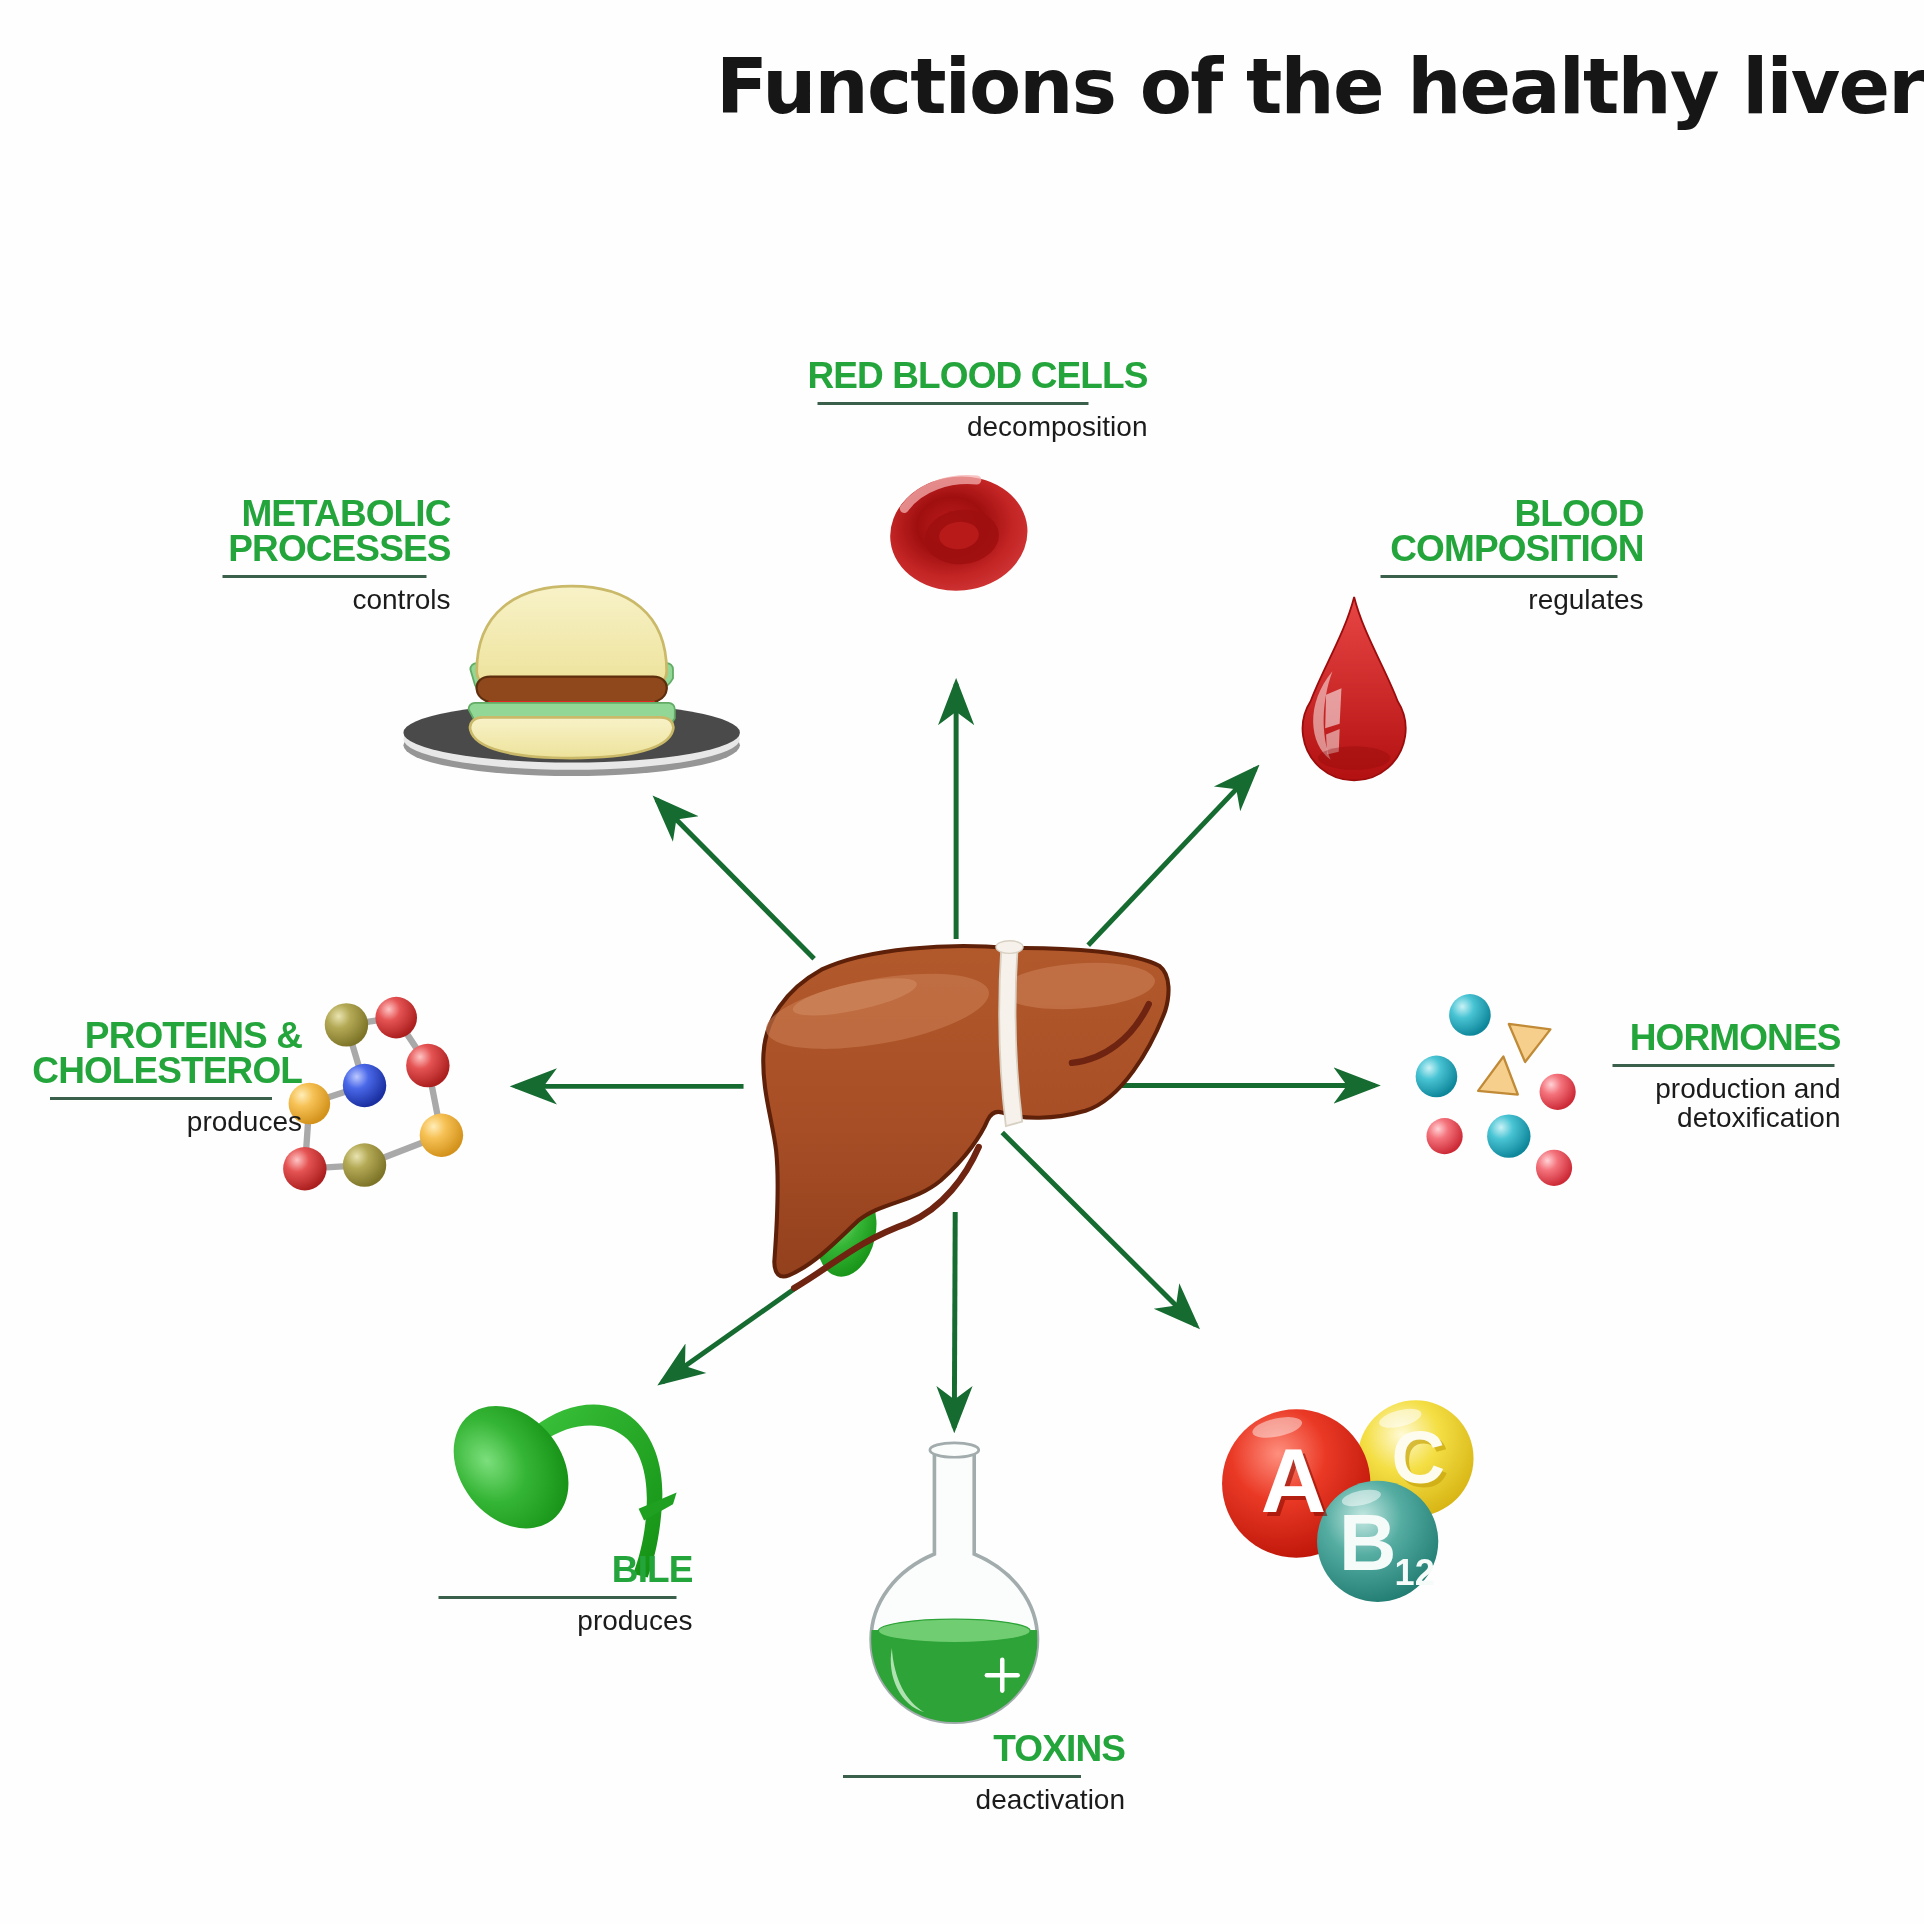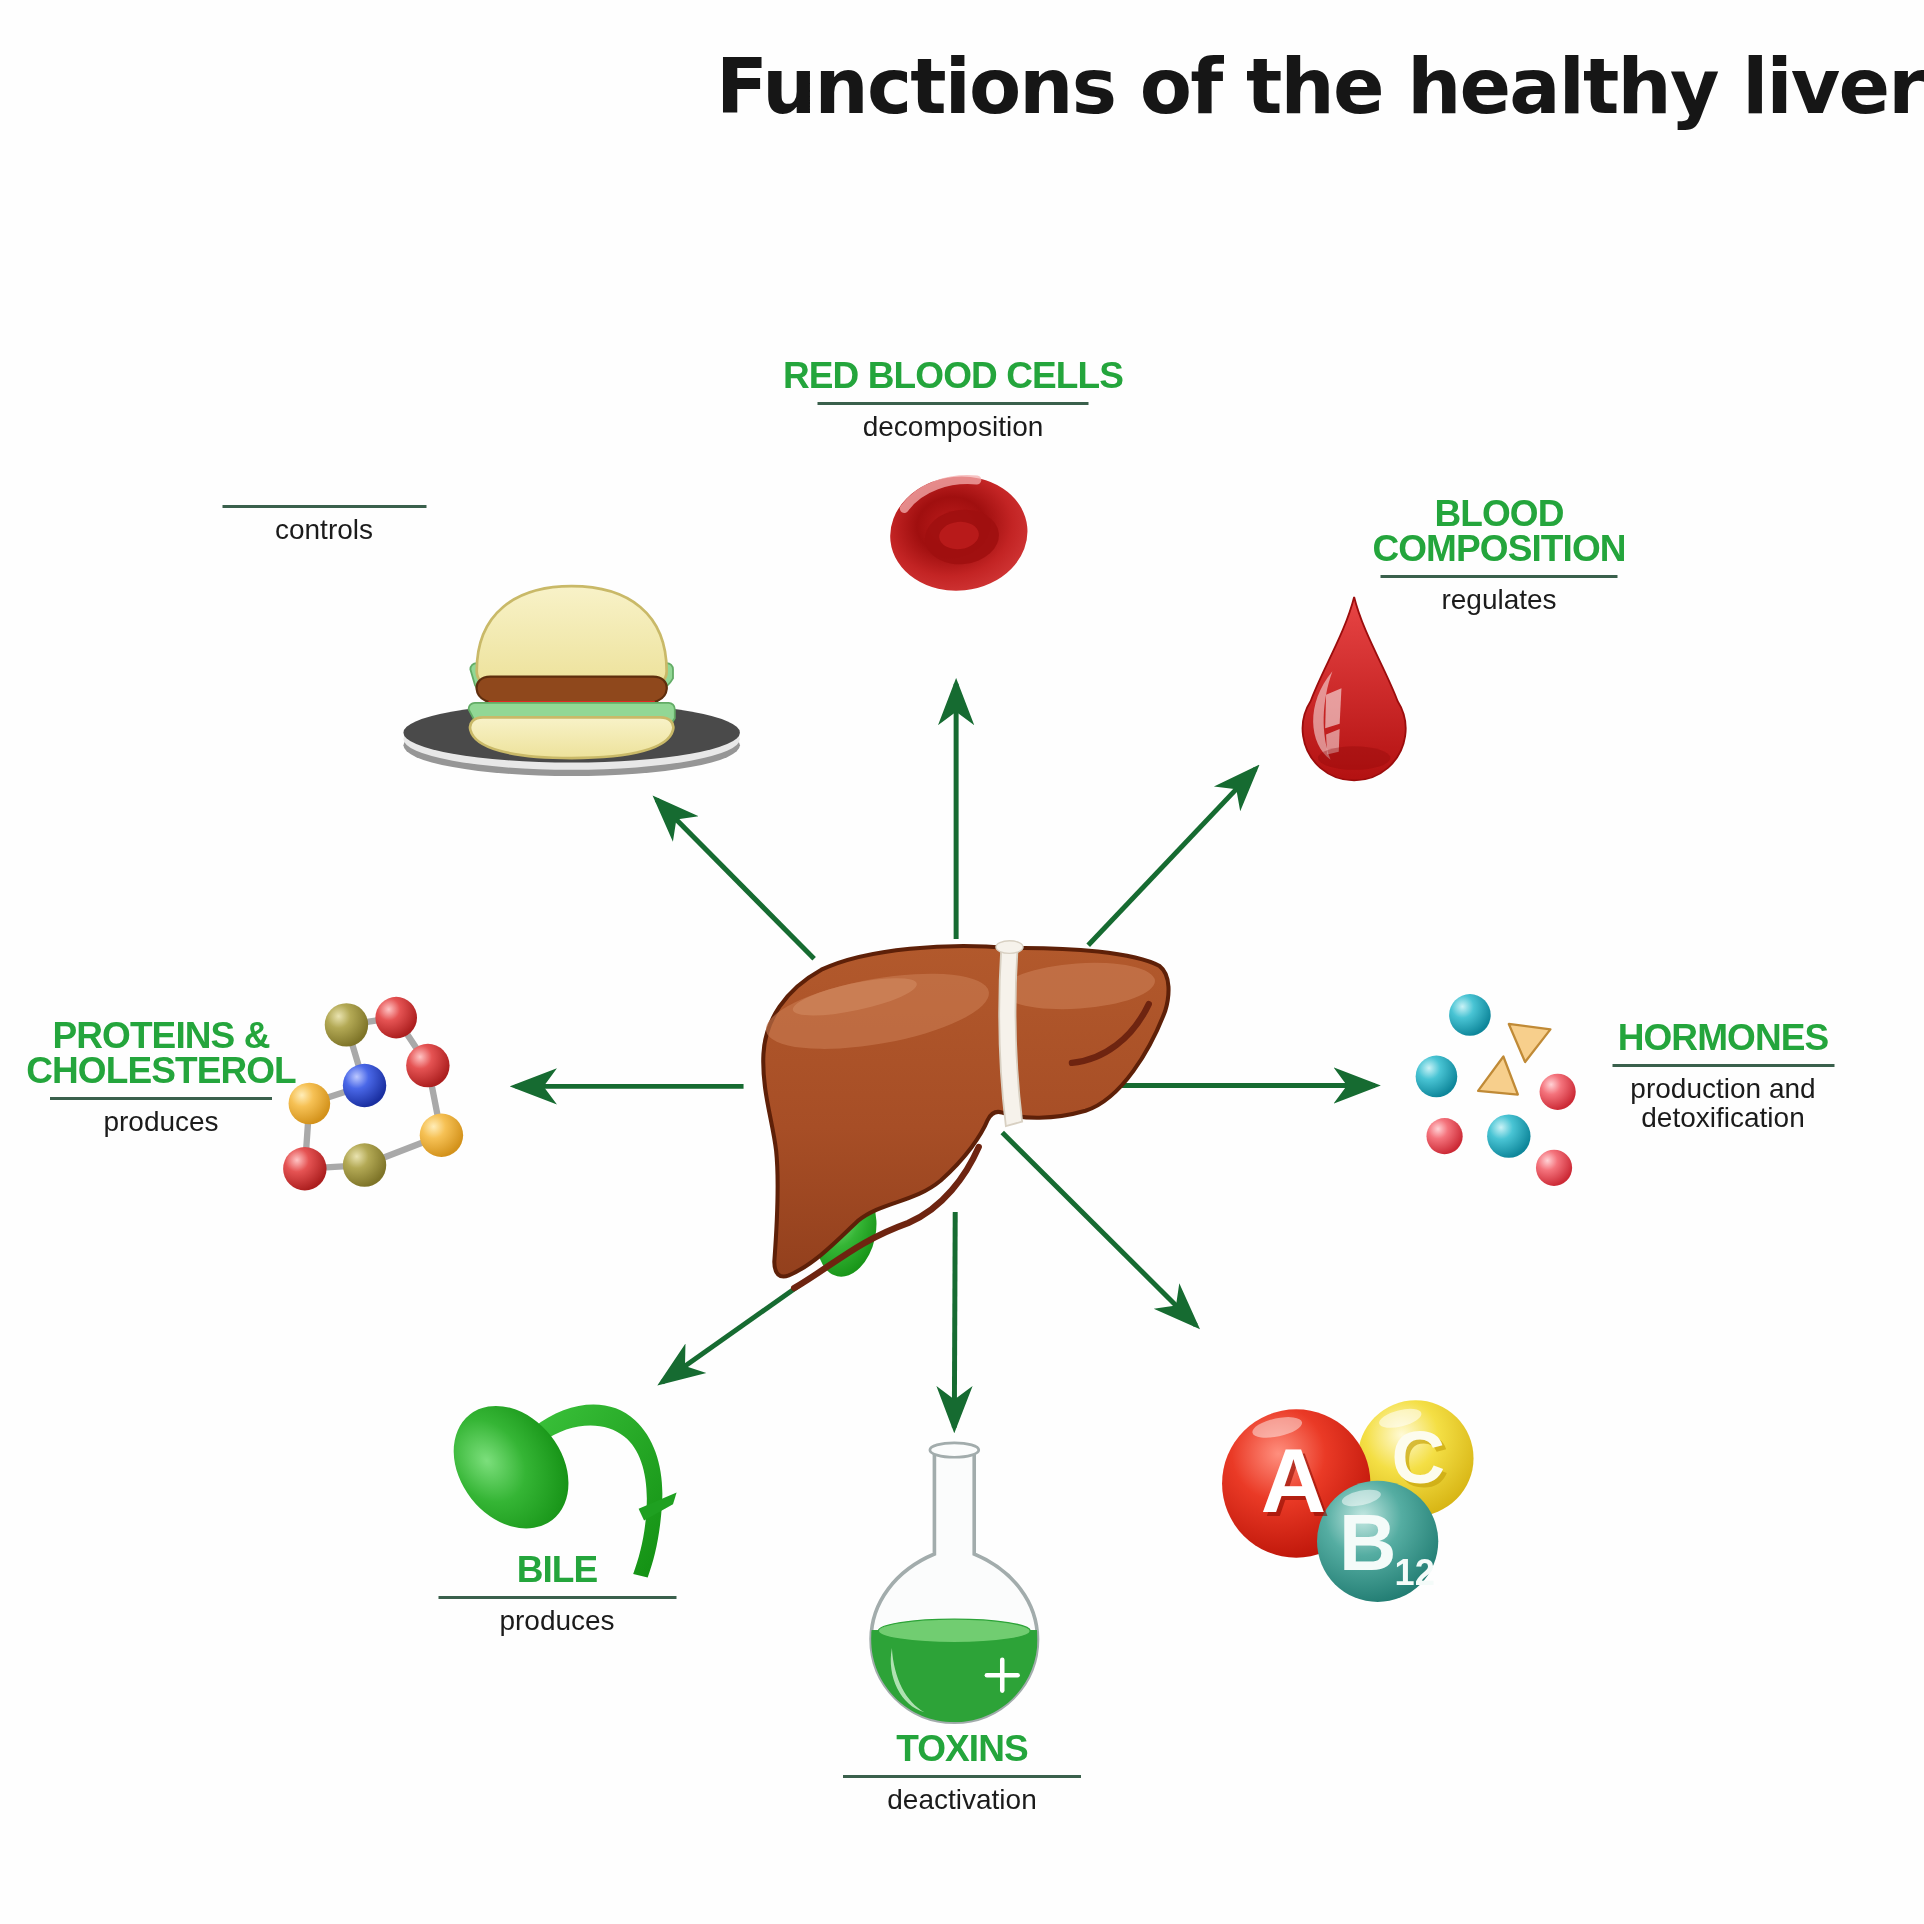--- a/index.html
+++ b/index.html
@@ -2,21 +2,21 @@
 <html style="font-size:14.5px"><head>
 <meta charset="utf-8">
 <style>
   html,body{margin:0;padding:0;background:#ffffff;}
   .canvas{position:relative;width:1924px;height:1924px;background:#fefefe;overflow:hidden;
           font-family:"Liberation Sans",sans-serif;}
   .art{position:absolute;left:0;top:0;width:1924px;height:1924px;}
   .title{position:absolute;left:0;top:42px;width:100%;text-align:right;margin:0;
          font-family:"DejaVu Sans",sans-serif;font-weight:600;font-size:76px;
          letter-spacing:-1.8px;color:#161616;}
-  .label-block{position:absolute;transform:translateX(-50%);text-align:center;}
+  .label-block{position:absolute;transform:translateX(-50%);text-align:right;}
   .glabel{font-weight:bold;font-size:37px;line-height:0.95;letter-spacing:-0.9px;color:#24a53c;}
   .rule{height:2.7px;background:#3a604c;margin:9px auto 7.2px auto;}
   .sublabel{font-size:28px;color:#1b1b1b;line-height:1.05;}
 </style>
 </head>
 <body>
 
 <div class="canvas">
 
 <svg class="art" viewBox="0 0 2127 2127" aria-hidden="true">
@@ -275,18 +275,19 @@
   <div class="sublabel">produces</div>
 </div>
 
 <div class="label-block" style="left:161px;top:1018px;width:282px">
   <div class="glabel">PROTEINS &amp; CHOLESTEROL</div>
   <div class="rule" style="width:222px"></div>
   <div class="sublabel">produces</div>
 </div>
 
 <div class="label-block" style="left:324px;top:496px;width:253px">
+  <div class="glabel">METABOLIC PROCESSES</div>
   <div class="rule" style="width:204px"></div>
   <div class="sublabel">controls</div>
 </div>
 
 </div>
 
 
 </body></html>

